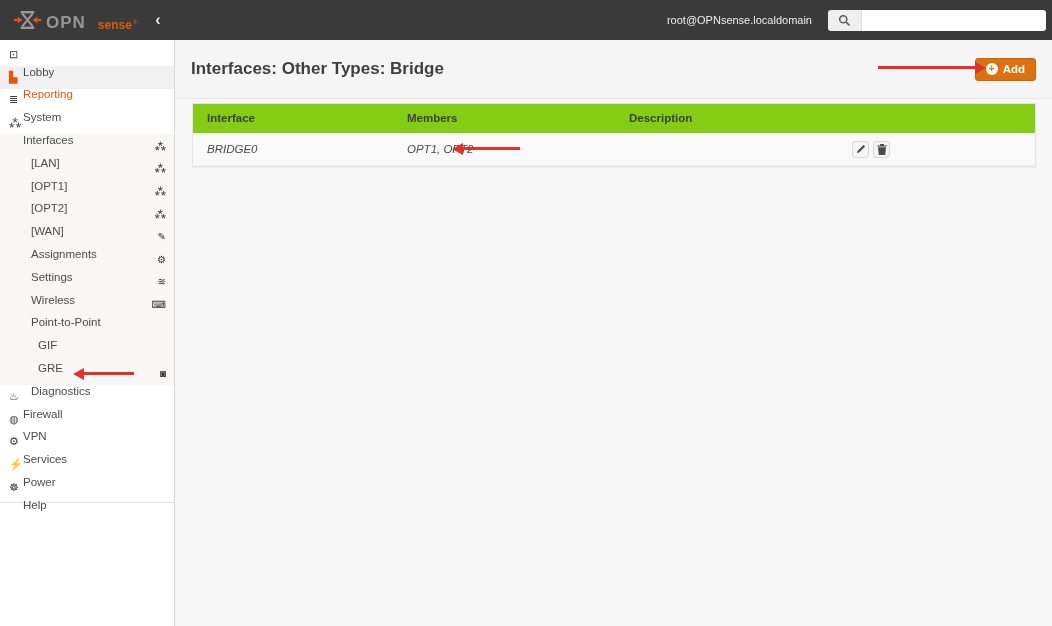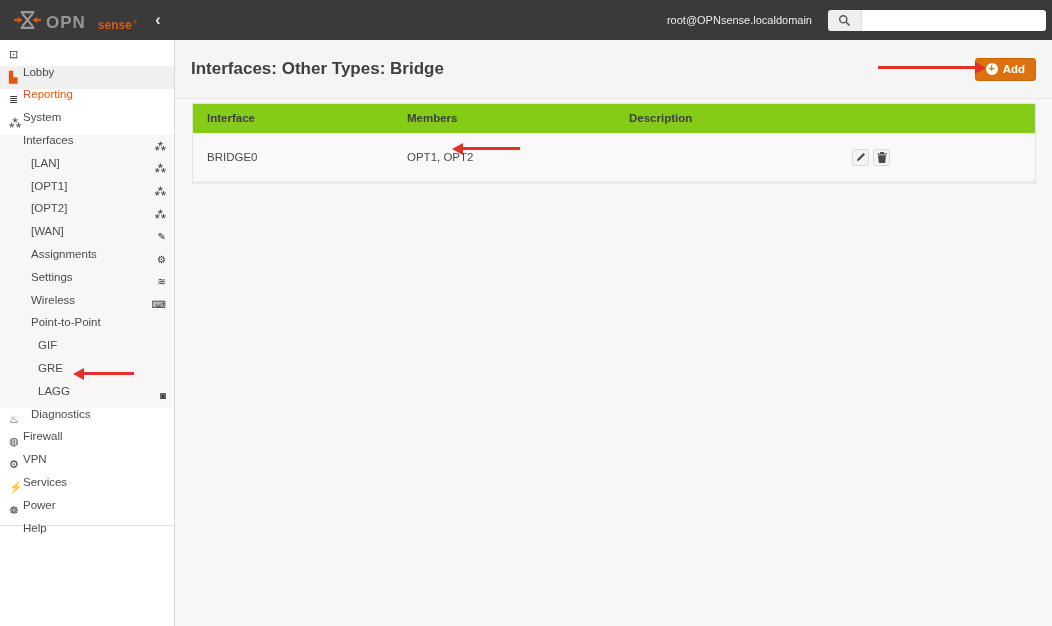--- a/index.html
+++ b/index.html
@@ -43,21 +43,21 @@
   .page-title { font-size:17px; font-weight:700; color:#3f3f3f; }
   .add-btn { display:flex; align-items:center; gap:5px; background:#db720f; border:1px solid #c96708; color:#fff;
              font-family:"Liberation Sans", sans-serif; font-size:11.5px; font-weight:700; height:23px; padding:0 10px;
              border-radius:3px; cursor:pointer; }
   .plus-circle { width:12px; height:12px; border-radius:50%; background:#fff; color:#db720f; font-size:10px; font-weight:700;
                  line-height:12px; text-align:center; display:inline-block; }
   .page-body { padding:4px 16px 0 17px; }
   .panel { background:#84cc16; border:1px solid #e4e4e4; box-shadow:0 1px 1px rgba(0,0,0,.04); }
   table.grid { width:100%; border-collapse:collapse; table-layout:fixed; font-size:11.5px; color:#4a4a4a; }
   table.grid th { text-align:left; font-weight:700; color:#3f3f3f; height:29px; padding:0 0 0 14px; border-bottom:1px solid #ededed; }
-  table.grid td { height:48px; padding:0 0 0 14px; }
+  table.grid td { height:32px; padding:0 0 0 14px;font-style:italic; }
   table.grid tbody tr { background:#f9f9f9; border-bottom:1px solid #f0f0f0; }
   .col-interface { width:200px; } .col-members { width:222px; } .col-description { width:223px; }
   .row-btn { width:17px; height:17px; background:#f4f4f4; border:1px solid #d9d9d9; border-radius:3px; margin-right:4px;
              display:inline-flex; align-items:center; justify-content:center; cursor:pointer; padding:0; vertical-align:middle; }
 
   
   .annot-arrow { position:absolute; height:3px; background:#e2312a; z-index:9; }
   .annot-arrow.head-right::after { content:""; position:absolute; left:100%; top:50%; transform:translateY(-50%);
       border-top:6px solid transparent; border-bottom:6px solid transparent; border-left:11px solid #e2312a; }
   .annot-arrow.head-left::before { content:""; position:absolute; right:100%; top:50%; transform:translateY(-50%);
@@ -149,23 +149,20 @@
         </div>
         <div class="side-item lv2">
           <span class="slabel">Point-to-Point</span>
           <span class="ricon">⌨</span>
         </div>
         <div class="side-item lv3">
           <span class="slabel">GIF</span>
         </div>
         <div class="side-item lv3">
           <span class="slabel">GRE</span>
-        </div>
-        <div class="side-item lv3">
-          <span class="slabel">LAGG</span>
         </div>
         <div class="side-item lv2">
           <span class="slabel">Diagnostics</span>
           <span class="ricon">◙</span>
         </div>
         <div class="side-item lv1">
           <span class="licon">♨</span>
           <span class="slabel">Firewall</span>
         </div>
         <div class="side-item lv1">

